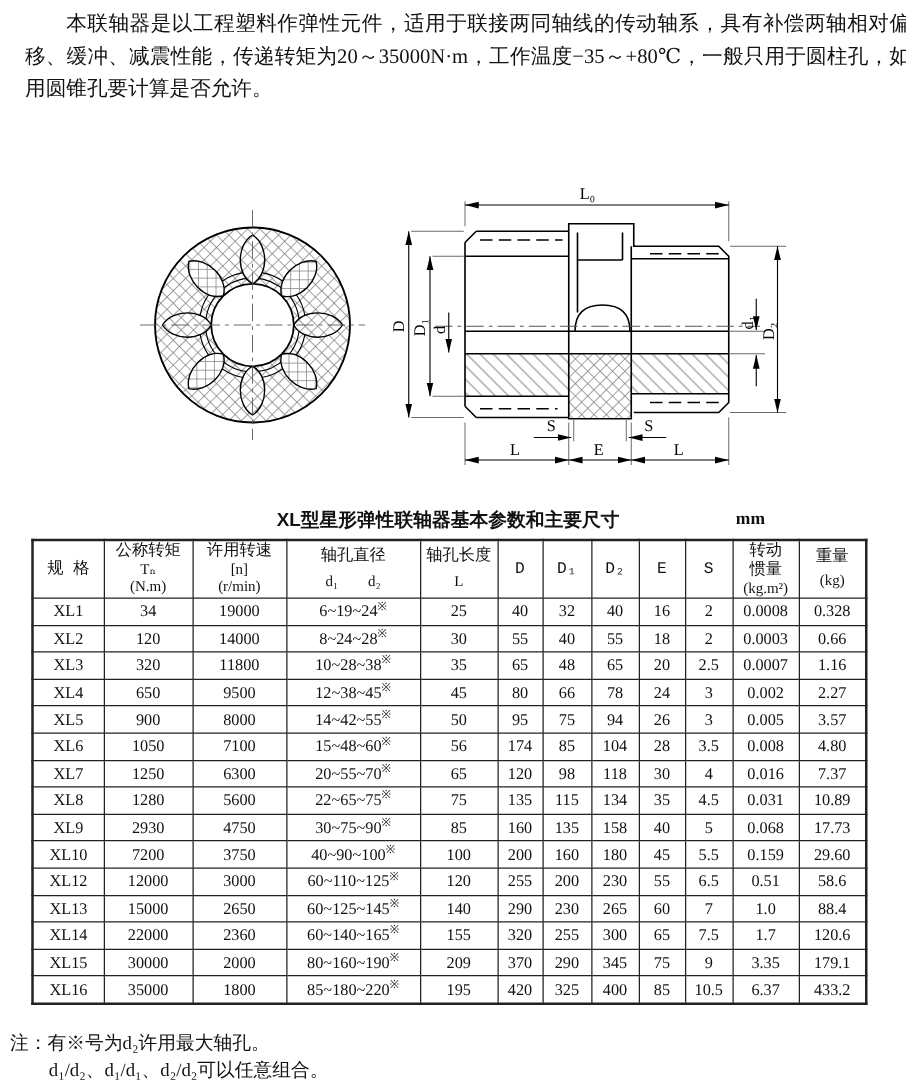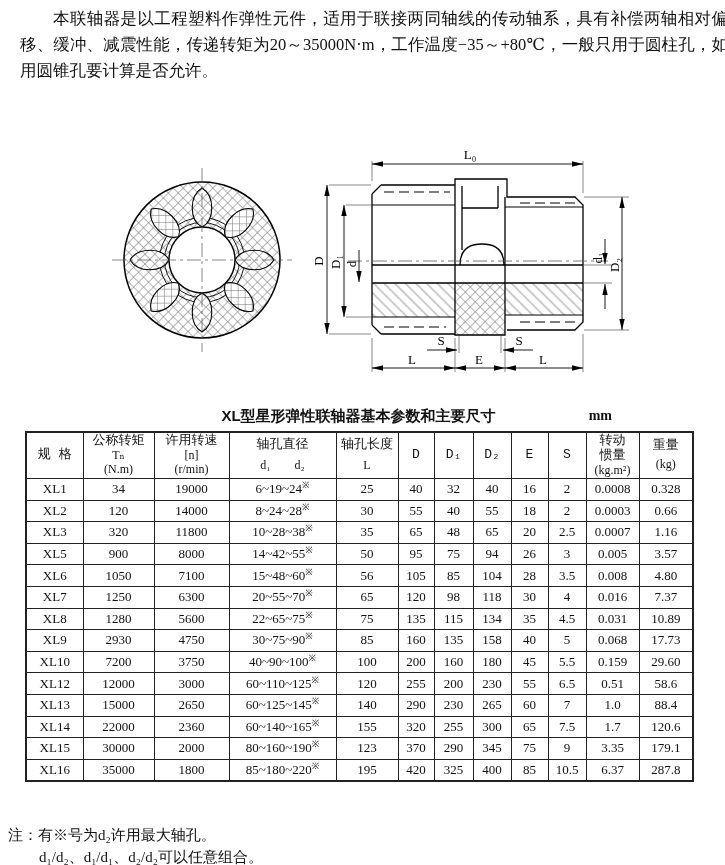--- a/index.html
+++ b/index.html
@@ -247,20 +247,34 @@
       <td>35</td>
       <td>65</td>
       <td>48</td>
       <td>65</td>
       <td>20</td>
       <td>2.5</td>
       <td>0.0007</td>
       <td>1.16</td>
     </tr>
 
+    <tr>
+      <td>XL4</td>
+      <td>650</td>
+      <td>9500</td>
+      <td><span>12~38~45</span><sup class="mark">※</sup></td>
+      <td>45</td>
+      <td>80</td>
+      <td>66</td>
+      <td>78</td>
+      <td>24</td>
+      <td>3</td>
+      <td>0.002</td>
+      <td>2.27</td>
+    </tr>
 
     <tr>
       <td>XL5</td>
       <td>900</td>
       <td>8000</td>
       <td><span>14~42~55</span><sup class="mark">※</sup></td>
       <td>50</td>
       <td>95</td>
       <td>75</td>
       <td>94</td>
@@ -269,21 +283,21 @@
       <td>0.005</td>
       <td>3.57</td>
     </tr>
 
     <tr>
       <td>XL6</td>
       <td>1050</td>
       <td>7100</td>
       <td><span>15~48~60</span><sup class="mark">※</sup></td>
       <td>56</td>
-      <td>105</td>
+      <td>174</td>
       <td>85</td>
       <td>104</td>
       <td>28</td>
       <td>3.5</td>
       <td>0.008</td>
       <td>4.80</td>
     </tr>
 
     <tr>
       <td>XL7</td>
@@ -389,21 +403,21 @@
       <td>7.5</td>
       <td>1.7</td>
       <td>120.6</td>
     </tr>
 
     <tr>
       <td>XL15</td>
       <td>30000</td>
       <td>2000</td>
       <td><span>80~160~190</span><sup class="mark">※</sup></td>
-      <td>123</td>
+      <td>209</td>
       <td>370</td>
       <td>290</td>
       <td>345</td>
       <td>75</td>
       <td>9</td>
       <td>3.35</td>
       <td>179.1</td>
     </tr>
 
     <tr>
@@ -411,21 +425,21 @@
       <td>35000</td>
       <td>1800</td>
       <td><span>85~180~220</span><sup class="mark">※</sup></td>
       <td>195</td>
       <td>420</td>
       <td>325</td>
       <td>400</td>
       <td>85</td>
       <td>10.5</td>
       <td>6.37</td>
-      <td>287.8</td>
+      <td>433.2</td>
     </tr>
   </tbody>
   </table>
 
   <div class="notes">
     <p>注：有※号为d₂许用最大轴孔。</p>
     <p class="indent">d₁/d₂、d₁/d₁、d₂/d₂可以任意组合。</p>
   </div>
 
 </div>

